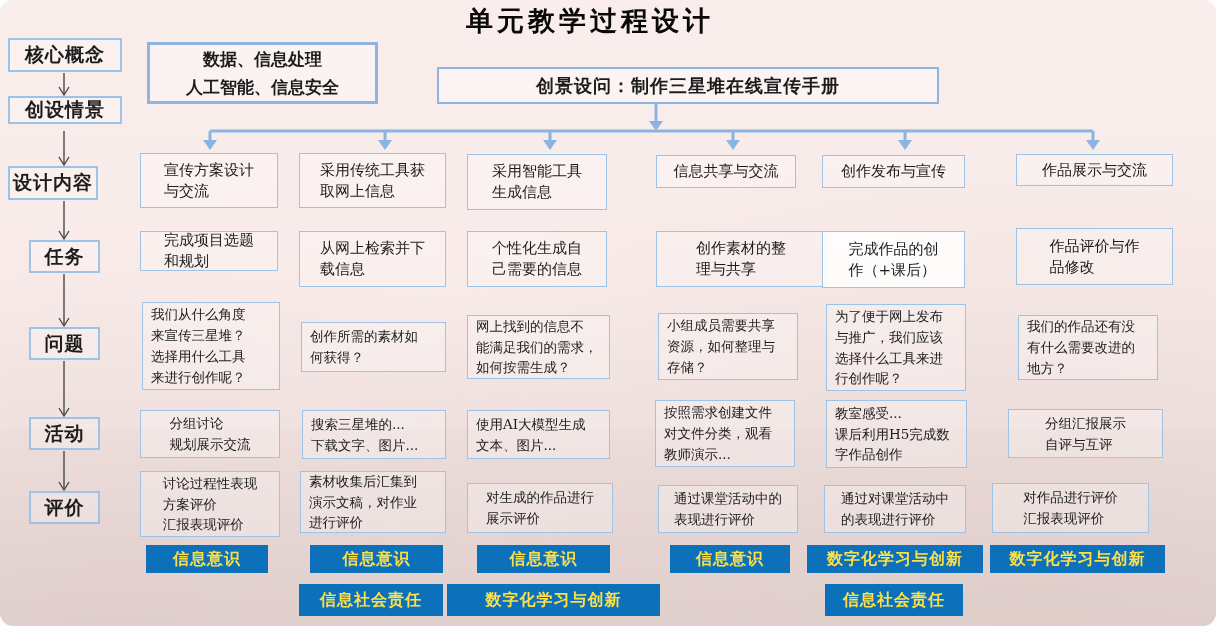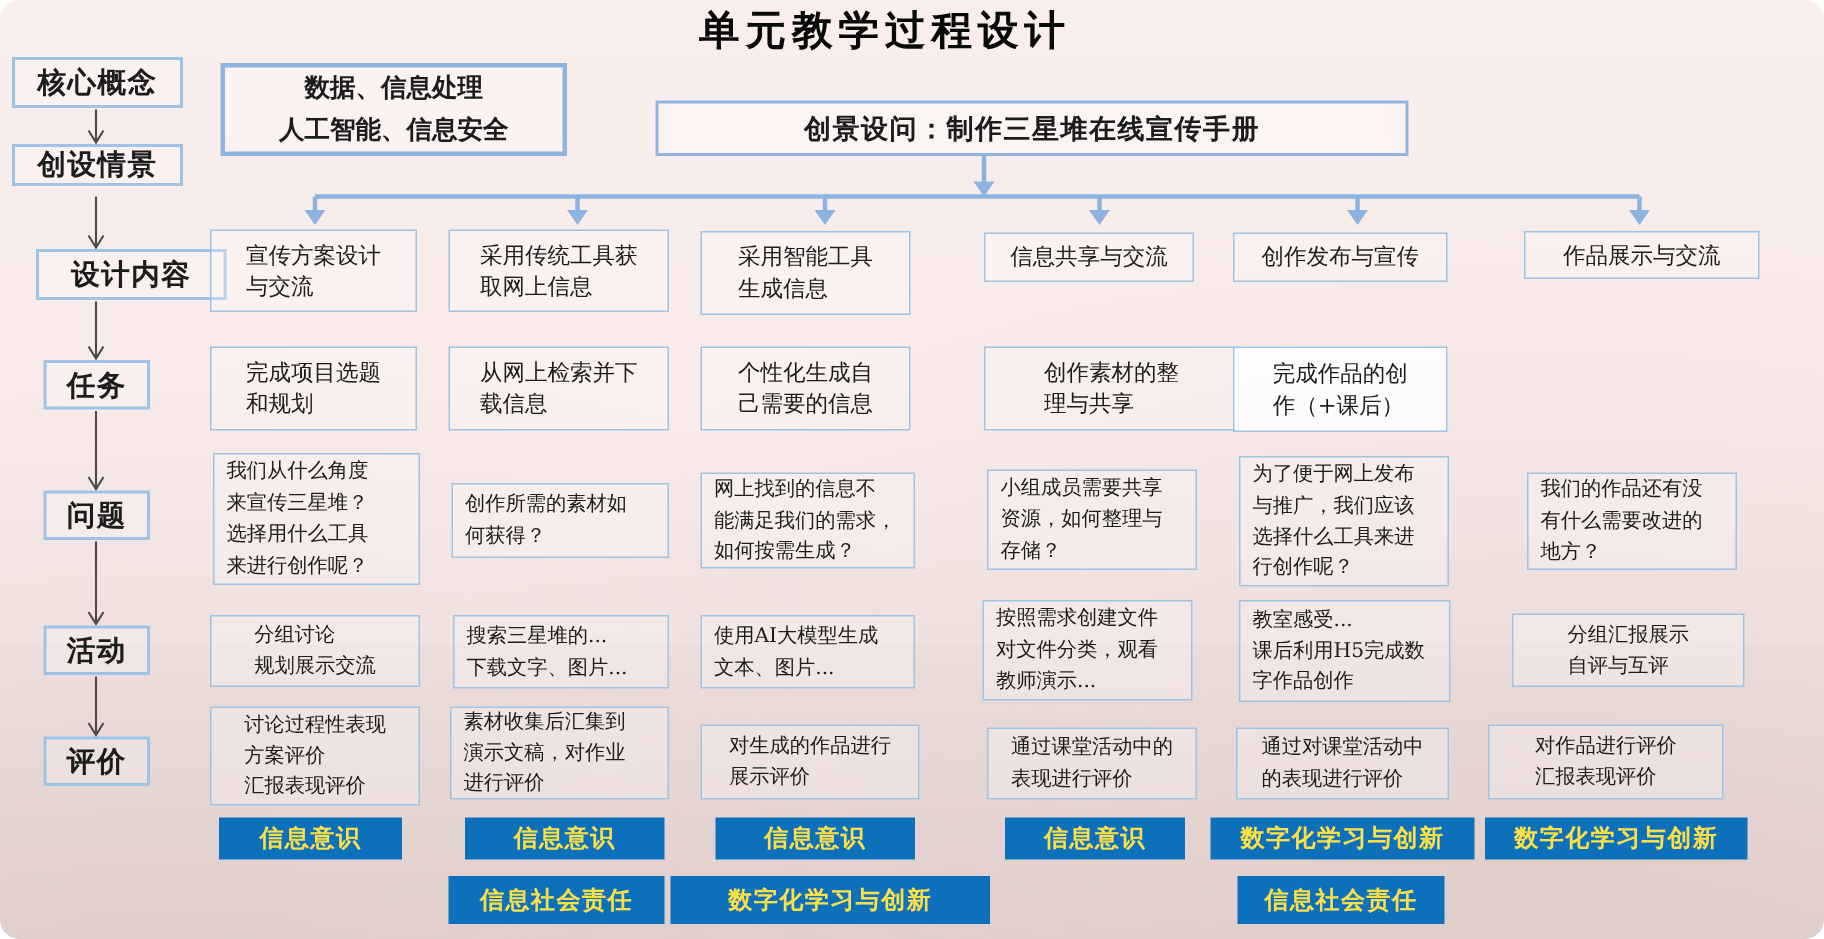--- a/index.html
+++ b/index.html
@@ -66,21 +66,21 @@
   <div class="faint-band"></div>
 
   <div id="title">单元教学过程设计</div>
 
   <div id="concept-box">数据、信息处理
 人工智能、信息安全</div>
   <div id="scenario-box">创景设问：制作三星堆在线宣传手册</div>
 
   <div class="railbox" style="left:8px;top:38px;width:114px;height:34px">核心概念</div>
   <div class="railbox" style="left:8px;top:96px;width:114px;height:28px">创设情景</div>
-  <div class="railbox" style="left:24px;top:166px;width:127px;height:34px">设计内容</div>
+  <div class="railbox" style="left:8px;top:166px;width:90px;height:34px">设计内容</div>
   <div class="railbox" style="left:29px;top:240px;width:71px;height:33px">任务</div>
   <div class="railbox" style="left:29px;top:327px;width:71px;height:33px">问题</div>
   <div class="railbox" style="left:29px;top:417px;width:71px;height:33px">活动</div>
   <div class="railbox" style="left:29px;top:491px;width:71px;height:33px">评价</div>
 
   <svg class="overlay" width="1216" height="626">
 
     <g stroke="#4a4a4a" stroke-width="1.4" fill="none">
       <line x1="64" y1="73" x2="64" y2="94"></line>
         <polyline points="59,87 64,95 69,87"></polyline>
@@ -120,30 +120,32 @@
   <div class="box center r12" style="left:140px;top:153px;width:138px;height:55px">宣传方案设计
 与交流</div>
   <div class="box center r12" style="left:299px;top:153px;width:147px;height:55px">采用传统工具获
 取网上信息</div>
   <div class="box center r12" style="left:467px;top:154px;width:140px;height:56px">采用智能工具
 生成信息</div>
   <div class="box center r12" style="left:656px;top:155px;width:140px;height:33px">信息共享与交流</div>
   <div class="box center r12" style="left:822px;top:155px;width:143px;height:33px">创作发布与宣传</div>
   <div class="box center r12" style="left:1016px;top:154px;width:157px;height:32px">作品展示与交流</div>
 
-  <div class="box center r12" style="left:140px;top:231px;width:138px;height:56px">完成项目选题
+  <div class="box center r12" style="left:140px;top:231px;width:138px;height:40px">完成项目选题
 和规划</div>
   <div class="box center r12" style="left:299px;top:231px;width:147px;height:56px">从网上检索并下
 载信息</div>
   <div class="box center r12" style="left:467px;top:231px;width:140px;height:56px">个性化生成自
 己需要的信息</div>
   <div class="box center r12" style="left:656px;top:231px;width:170px;height:56px">创作素材的整
 理与共享</div>
   <div class="box center r12 lightfill" style="left:822px;top:231px;width:143px;height:57px">完成作品的创
 作（+课后）</div>
+  <div class="box center r12" style="left:1016px;top:228px;width:157px;height:57px">作品评价与作
+品修改</div>
 
   <div class="box leftal r345" style="left:142px;top:302px;width:138px;height:88px">我们从什么角度
 来宣传三星堆？
 选择用什么工具
 来进行创作呢？</div>
   <div class="box leftal r345" style="left:301px;top:322px;width:145px;height:50px">创作所需的素材如
 何获得？</div>
   <div class="box leftal r345" style="left:467px;top:315px;width:143px;height:64px">网上找到的信息不
 能满足我们的需求，
 如何按需生成？</div>

